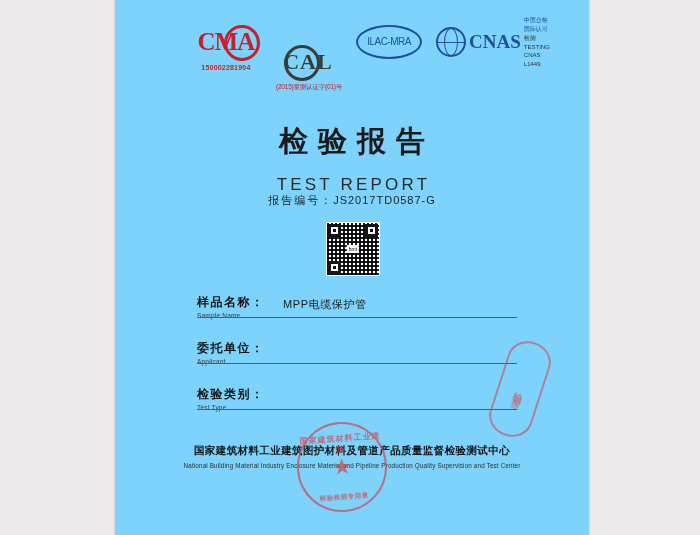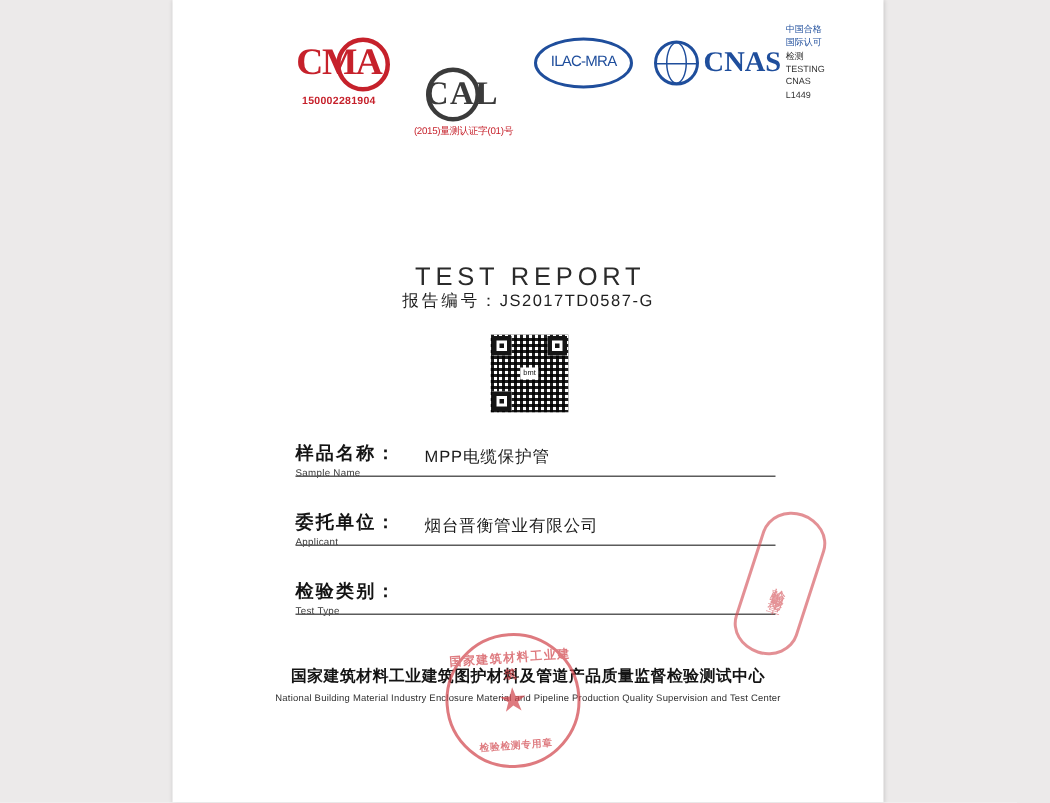--- a/index.html
+++ b/index.html
@@ -17,21 +17,21 @@
     height: 535px;
     background: #eceaea;
   }
   
   .sheet {
     position: absolute;
     left: 115px;
     top: 0;
     width: 474px;
     height: 535px;
-    background: #ffffff;
+    background: #7dd3fc;
     box-shadow: 0 0 3px rgba(0,0,0,0.18);
     overflow: hidden;
   }
   
   .logos {
     position: absolute;
     left: 0;
     top: 22px;
     width: 474px;
     height: 62px;
@@ -435,20 +435,21 @@
             <div class="blue">国际认可</div>
             <div>检测</div>
             <div>TESTING</div>
             <div>CNAS L1449</div>
           </div>
         </div>
       </div>
 
     </div>
 
+    <div class="title-cn">检验报告</div>
     <div class="title-en">TEST    REPORT</div>
 
     <div class="report-no">
       <span class="label">报告编号：</span><span>JS2017TD0587-G</span>
     </div>
 
     <div class="qr">
       <div class="finder tl"></div>
       <div class="finder tr"></div>
       <div class="finder bl"></div>
@@ -464,21 +465,20 @@
         </div>
         <div class="value">MPP电缆保护管</div>
         <div class="rule"></div>
       </div>
 
       <div class="field">
         <div class="labels">
           <div class="lab-cn">委托单位：</div>
           <div class="lab-en">Applicant</div>
         </div>
-        <div class="value">烟台晋衡管业有限公司</div>
         <div class="rule"></div>
       </div>
 
       <div class="field">
         <div class="labels">
           <div class="lab-cn">检验类别：</div>
           <div class="lab-en">Test Type</div>
         </div>
         <div class="rule"></div>
       </div>

